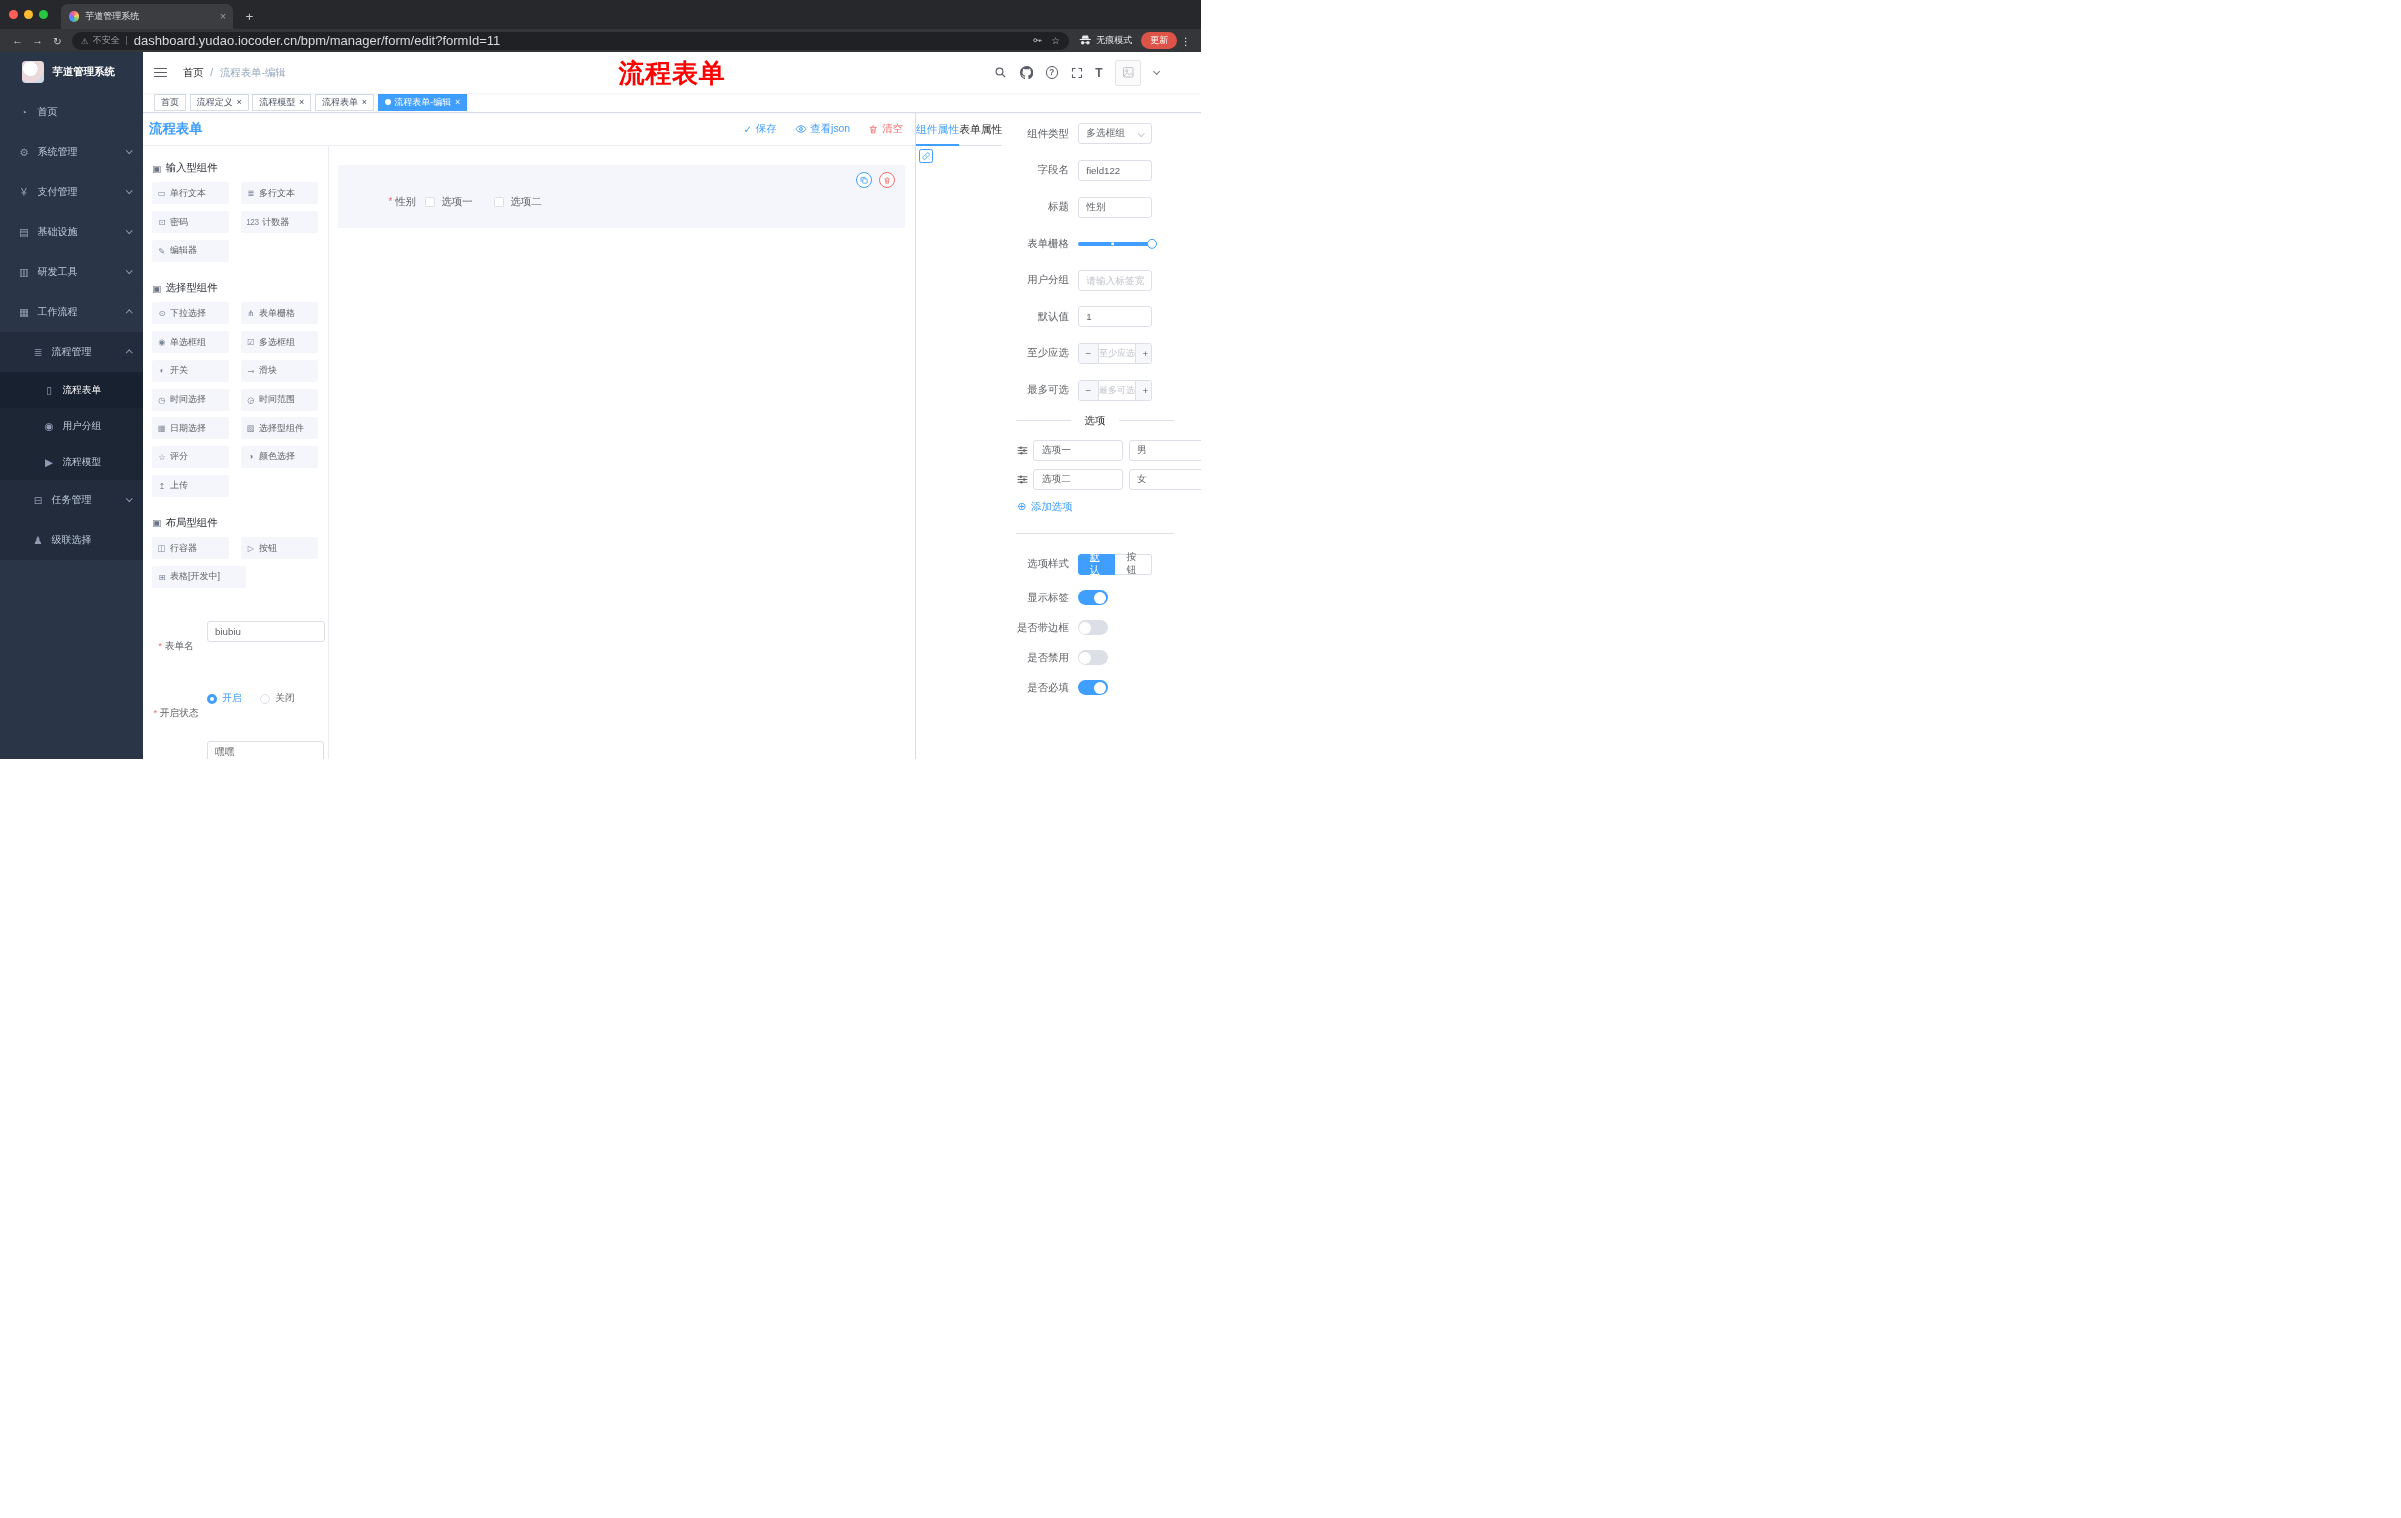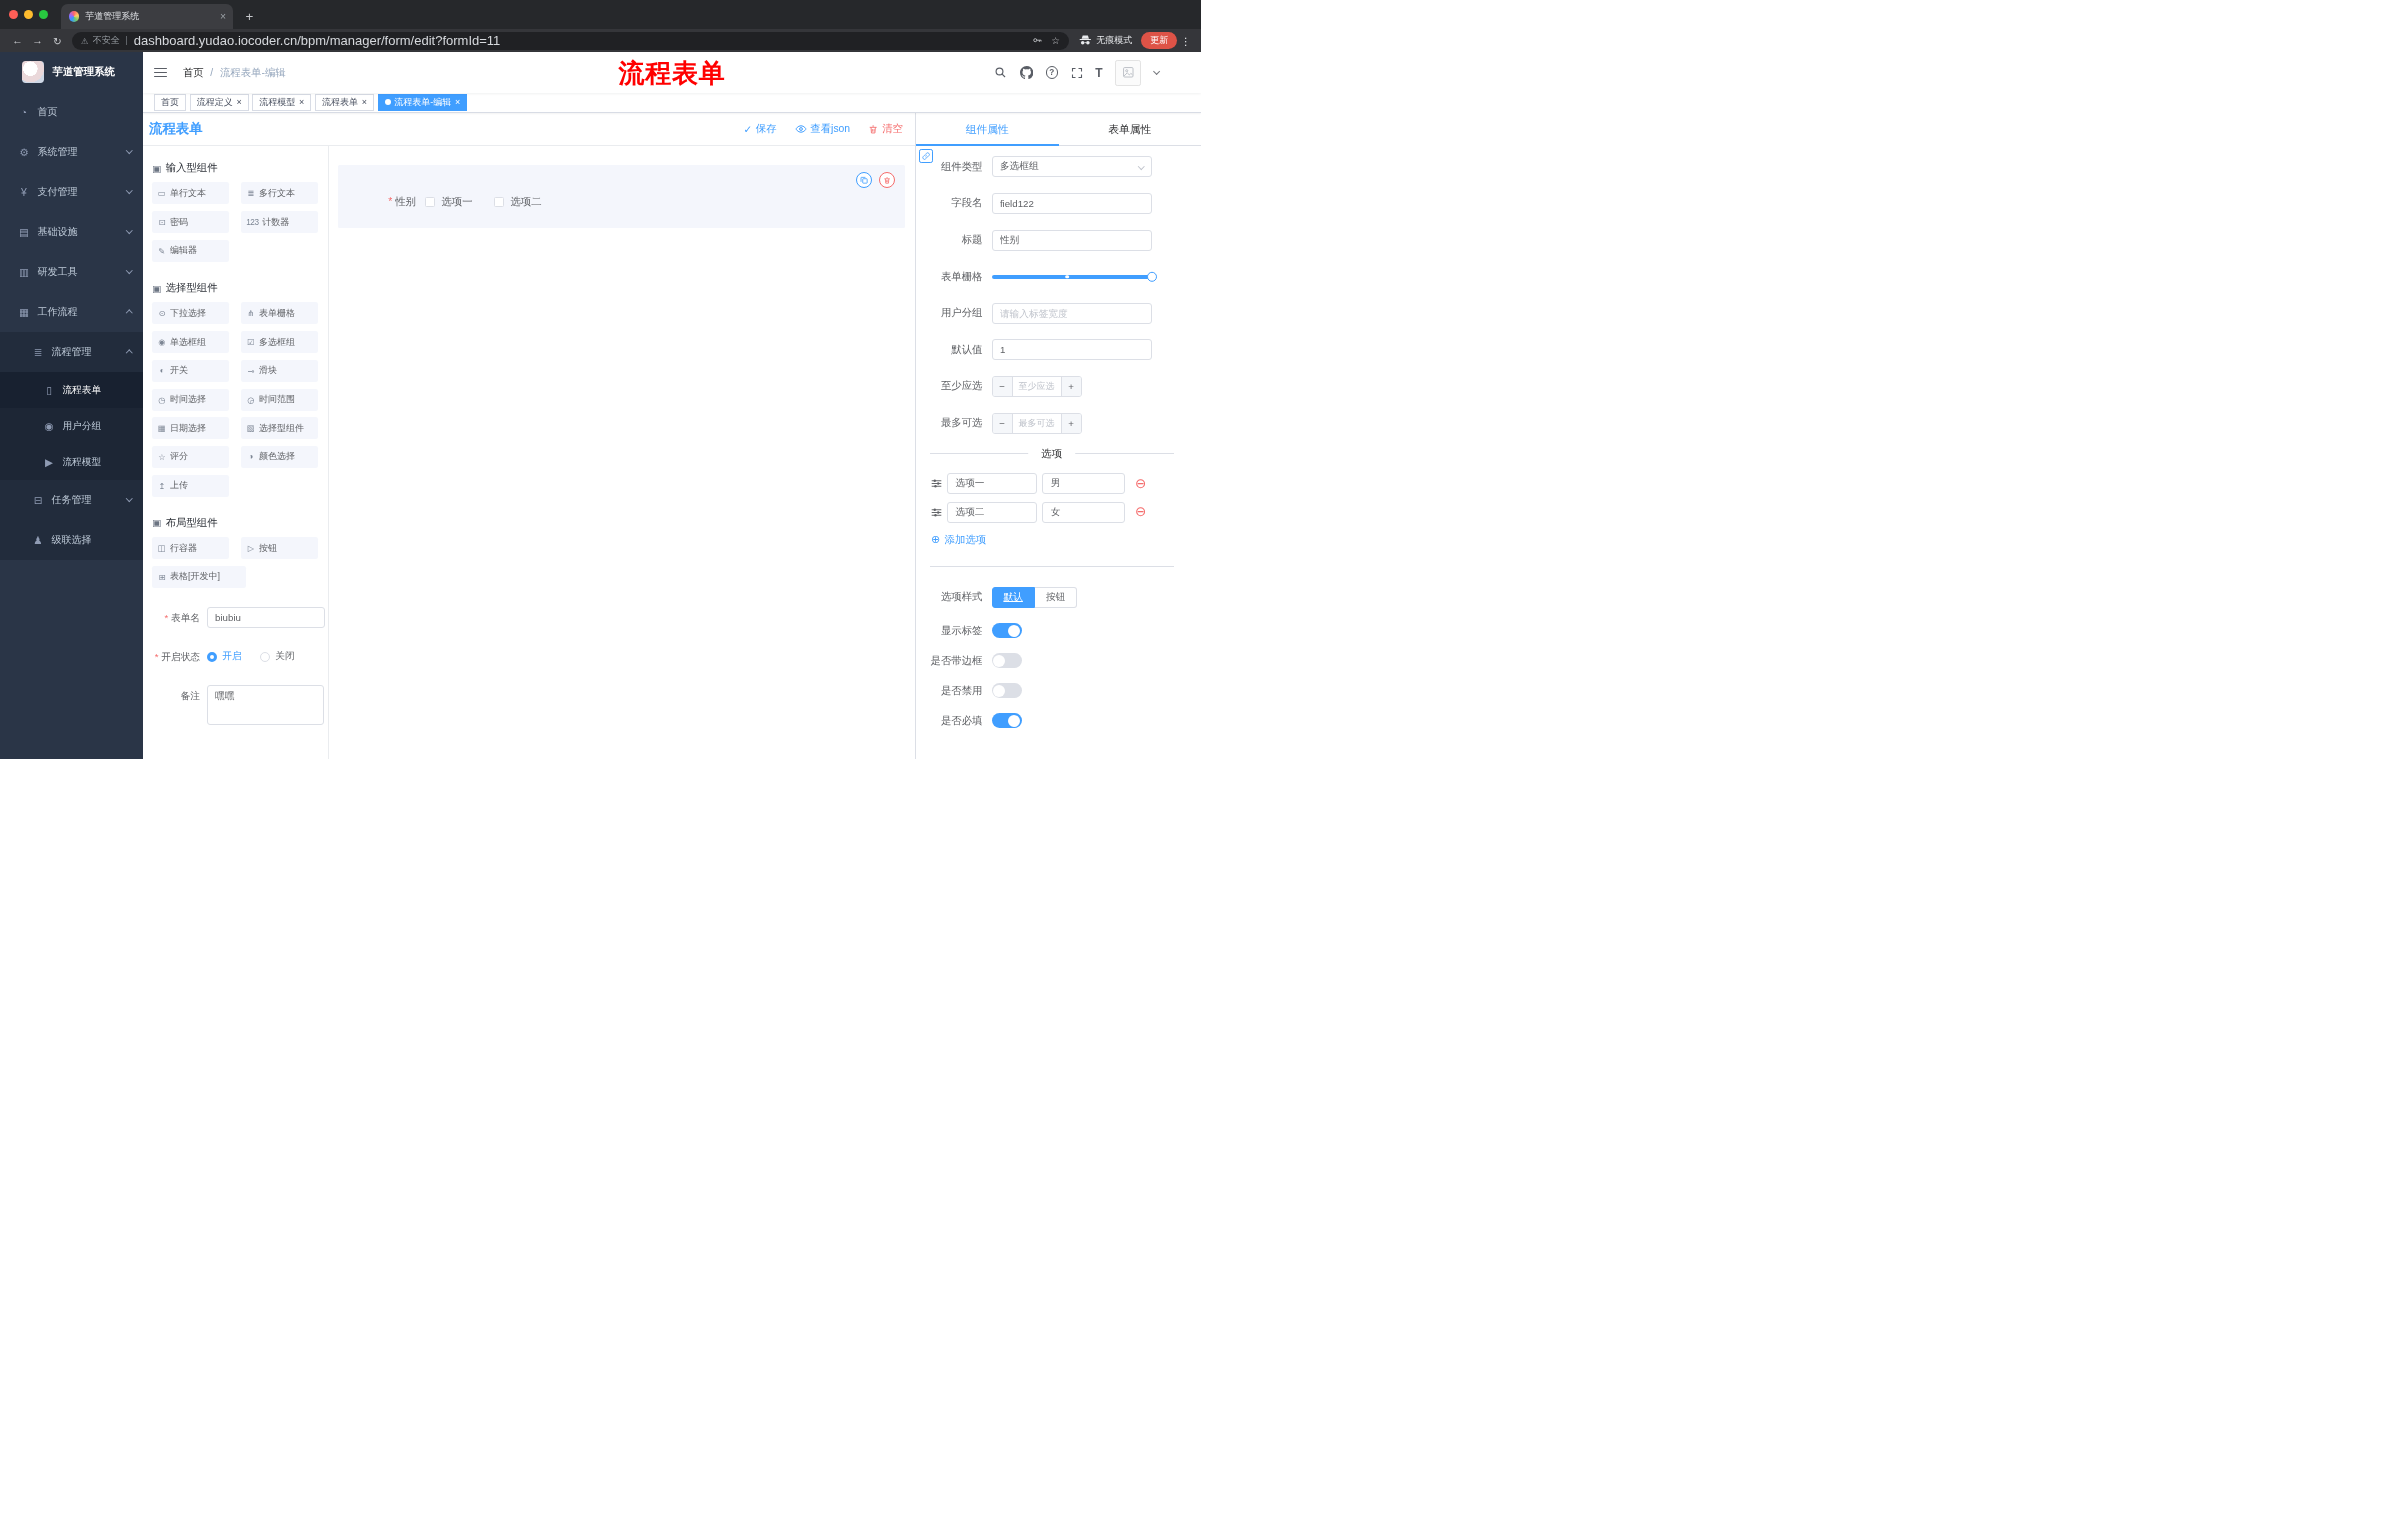--- a/index.html
+++ b/index.html
@@ -85,21 +85,21 @@
   .grp-icon { color:#6b7482; font-size:9.7px; }
   .grp-items { display:flex; flex-wrap:wrap; gap:6.7px 12px; }
   .citem { width:77px; height:22px; background:#f4f6fc; border-radius:2.2px; display:flex; align-items:center; gap:3.7px; padding:0 5.2px; color:#606266; cursor:move; }
   .citem.wide { width:94px; }
   .ci-icon { color:#7d8694; font-size:8.2px; flex-shrink:0; min-width:9px; text-align:center; letter-spacing:-0.4px; white-space:nowrap; }
   .ci-label { white-space:nowrap; }
 
   .meta { margin-top:19.3px; font-size:9.7px; color:#606266; }
   .meta-row { display:flex; margin-bottom:18px; align-items:center; }
   .meta-row.top { align-items:flex-start; }
-  .meta-label { width:48px; text-align:right; margin-right:6.7px; flex-shrink:0; line-height:21px; white-space:nowrap; }
+  .meta-label { width:48px; text-align:center; margin-right:6.7px; flex-shrink:0; line-height:21px; white-space:nowrap;margin-top:28px; }
   .req::before { content:'* '; color:#f56c6c; }
   .inp { height:21px; border:0.7px solid #dcdfe6; border-radius:3px; padding:0 7.4px; font-size:9.7px; color:#606266; font-family:inherit; width:118px; background:#fff; outline:none; }
   .inp::placeholder { color:#c0c4cc; }
   textarea.inp { height:40px; padding-top:3.7px; resize:none; }
   .radio { display:flex; align-items:center; gap:5.2px; margin-right:18px; cursor:pointer; }
   .rdot { width:10.4px; height:10.4px; border-radius:50%; border:0.7px solid #dcdfe6; background:#fff; flex-shrink:0; }
   .radio.sel .rdot { border:3px solid #409eff; }
   .radio.sel span.rlabel { color:#409eff; }
 
   .canvas { flex:1; padding:14px 9.7px 0 9px; min-width:0; background:#fff; }
@@ -110,21 +110,21 @@
   .sel-block { margin-top:4.5px; background:#f4f6fc; position:relative; padding:30.5px 0 18.6px; border-radius:1.5px; }
   .sel-actions { position:absolute; top:7.4px; right:10.4px; display:flex; gap:6.7px; }
   .cir-btn { width:16.3px; height:16.3px; border-radius:50%; background:#fff; display:flex; align-items:center; justify-content:center; cursor:pointer; }
   .cir-btn.copy { border:0.7px solid #409eff; color:#409eff; }
   .cir-btn.del { border:0.7px solid #f56c6c; color:#f56c6c; }
   .cbx-group { display:flex; align-items:center; gap:21.5px; margin-left:9px; }
   .cbx { display:flex; align-items:center; gap:6px; font-size:10.4px; color:#606266; cursor:pointer; }
   .cbx-box { width:10.4px; height:10.4px; border:0.7px solid #dcdfe6; border-radius:1.5px; background:#fff; flex-shrink:0; }
 
   
-  .props { width:286px; border-left:0.7px solid #dcdfe6; flex-shrink:0; display:flex; flex-direction:column; position:relative; background:#fff; }
+  .props { width:286px; border-left:0.7px solid #dcdfe6; flex-shrink:0; display:flex; flex-direction:row; position:relative; background:#fff; }
   .link-btn { position:absolute; left:3px; top:36px; width:14px; height:14px; border:0.7px solid #409eff; border-radius:2.2px; color:#409eff; display:flex; align-items:center; justify-content:center; background:#fff; z-index:2; cursor:pointer; }
   .ptabs { height:33px; display:flex; border-bottom:0.7px solid #dcdfe6; flex-shrink:0; }
   .ptab { flex:1; text-align:center; line-height:32px; font-size:10.8px; color:#303133; position:relative; cursor:pointer; }
   .ptab.active { color:#409eff; }
   .ptab.active::after { content:''; position:absolute; left:0; right:0; bottom:-0.7px; height:1.5px; background:#409eff; }
   .pbody { flex:1; padding:10.4px 49px 0 1.5px; overflow:hidden; font-size:10.4px; }
   .prow { display:flex; align-items:center; margin-bottom:15.6px; }
   .prow.trow { margin-bottom:15px; }
   .plabel { width:74px; text-align:right; padding-right:9px; color:#606266; flex-shrink:0; white-space:nowrap; }
   .pctl { flex:1; min-width:0; display:flex; align-items:center; }

